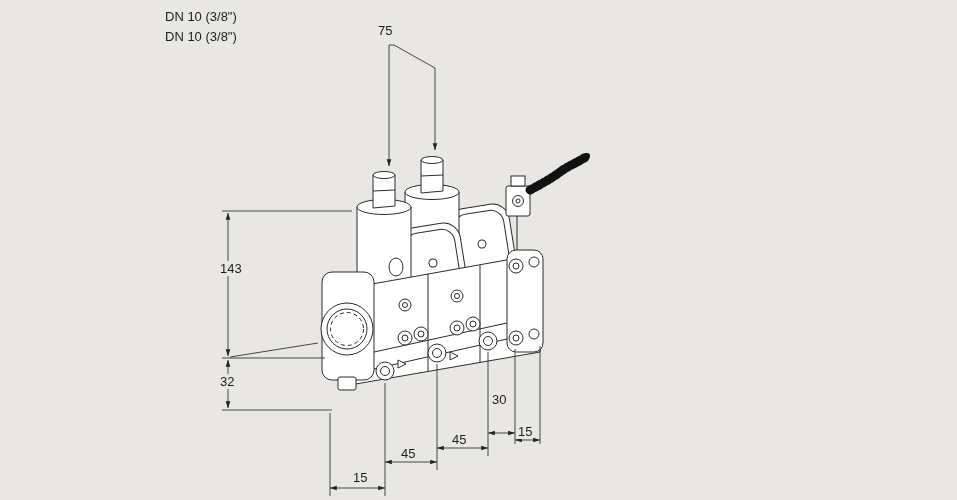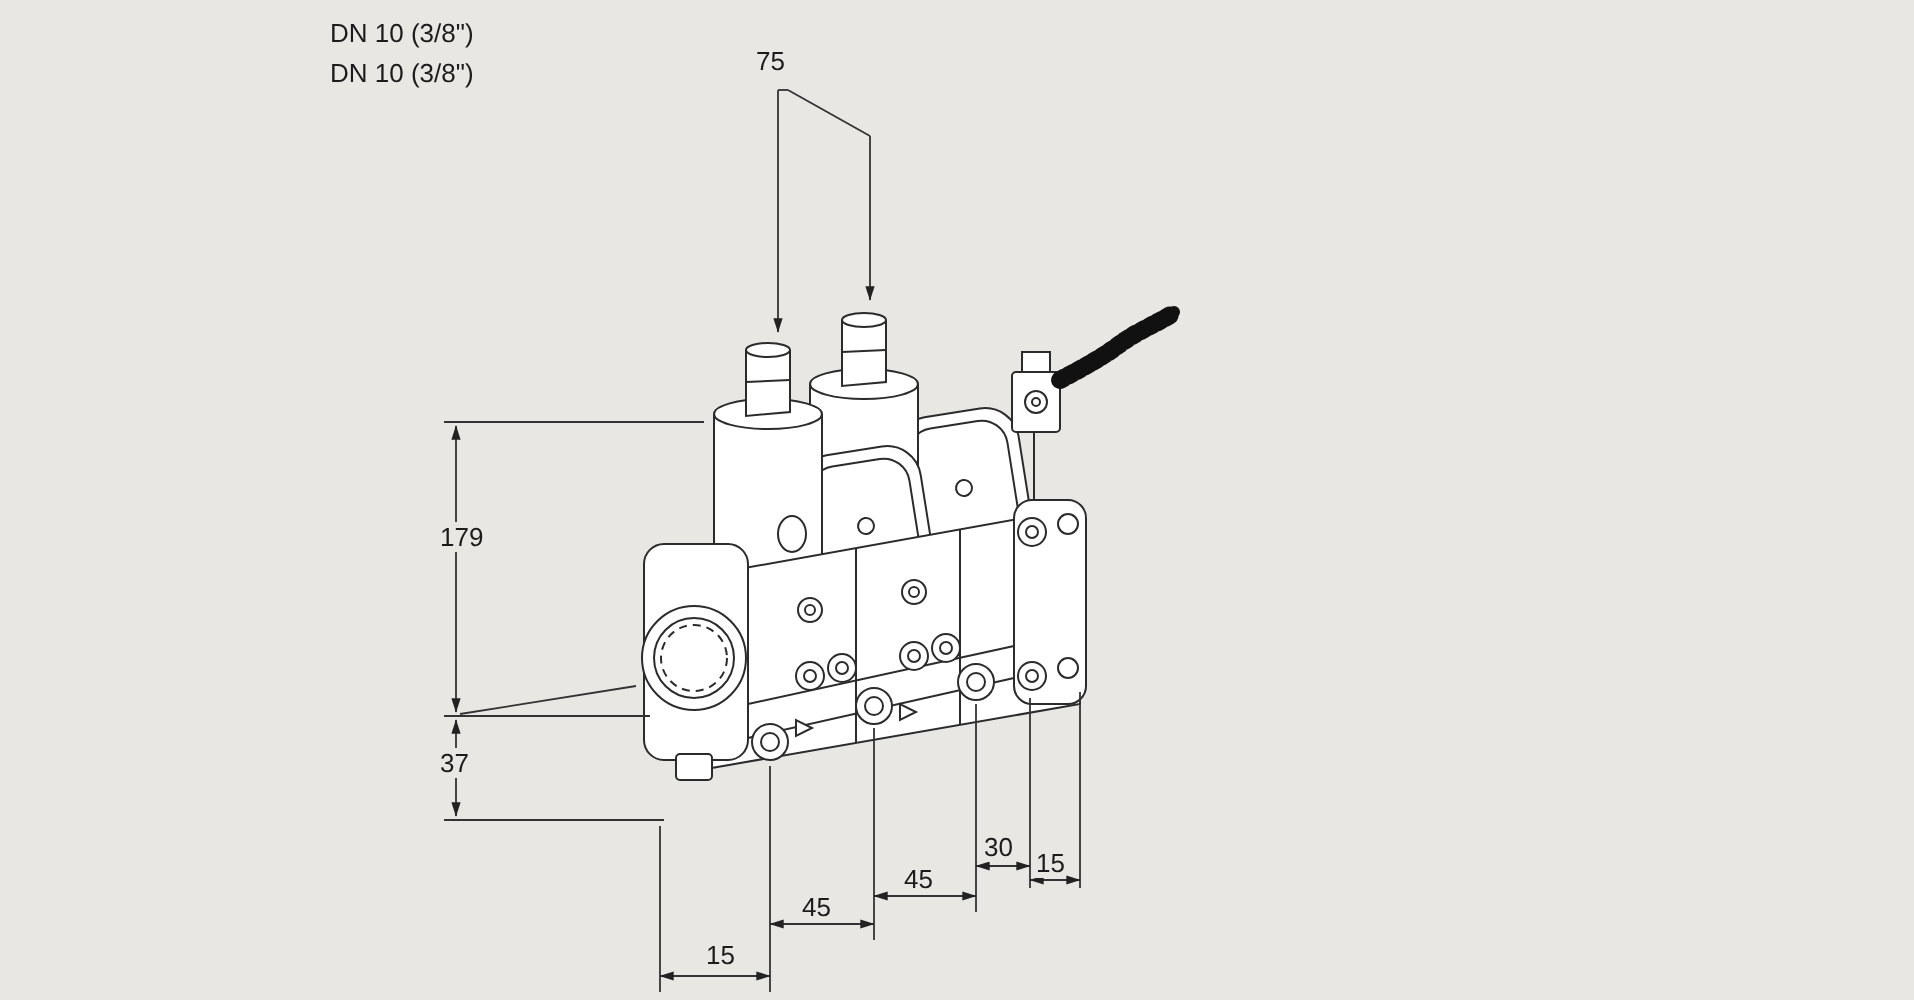--- a/index.html
+++ b/index.html
@@ -151,21 +151,21 @@
         <path d="M488,433 L515,433" marker-start="url(#arr)" marker-end="url(#arr)"></path>
         <path d="M515,440 L540,440" marker-start="url(#arr)" marker-end="url(#arr)"></path>
       </g>
     </g>
   </svg>
 
   <div class="lbl" style="left:164px;top:9px">DN 10 (3/8")</div>
   <div class="lbl" style="left:164px;top:29px">DN 10 (3/8")</div>
 
   <div class="lbl" style="left:377px;top:23px">75</div>
-  <div class="lbl" style="left:219px;top:261px">179</div>
-  <div class="lbl" style="left:219px;top:374px">37</div>
+  <div class="lbl" style="left:219px;top:261px">143</div>
+  <div class="lbl" style="left:219px;top:374px">32</div>
   <div class="lbl" style="left:352px;top:470px">15</div>
   <div class="lbl" style="left:400px;top:446px">45</div>
   <div class="lbl" style="left:451px;top:432px">45</div>
-  <div class="lbl" style="left:491px;top:416px">30</div>
+  <div class="lbl" style="left:491px;top:392px">30</div>
   <div class="lbl" style="left:517px;top:424px">15</div>
 
 </div>
 
 </body></html>

